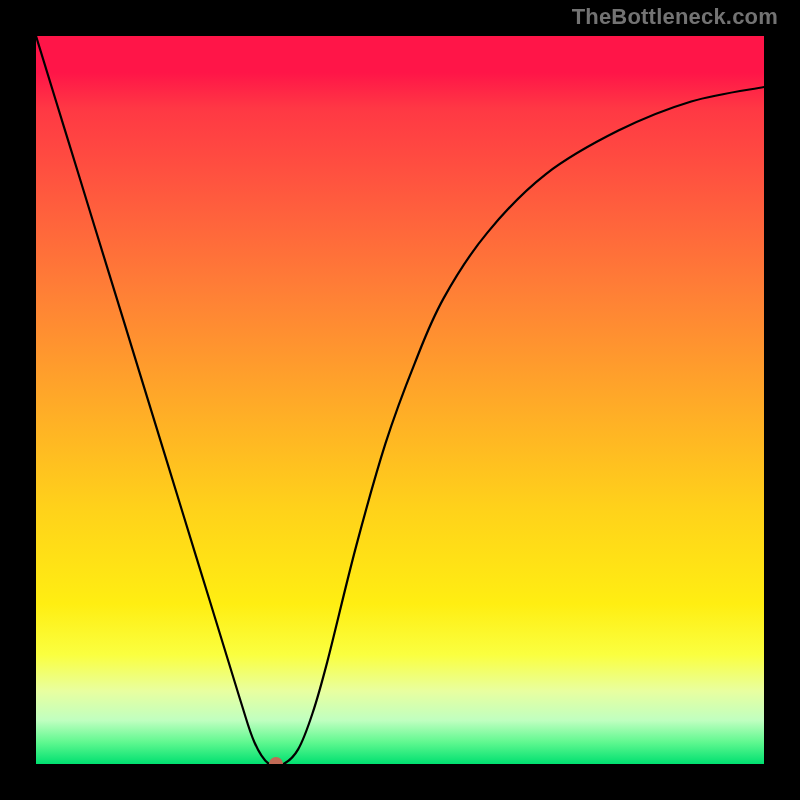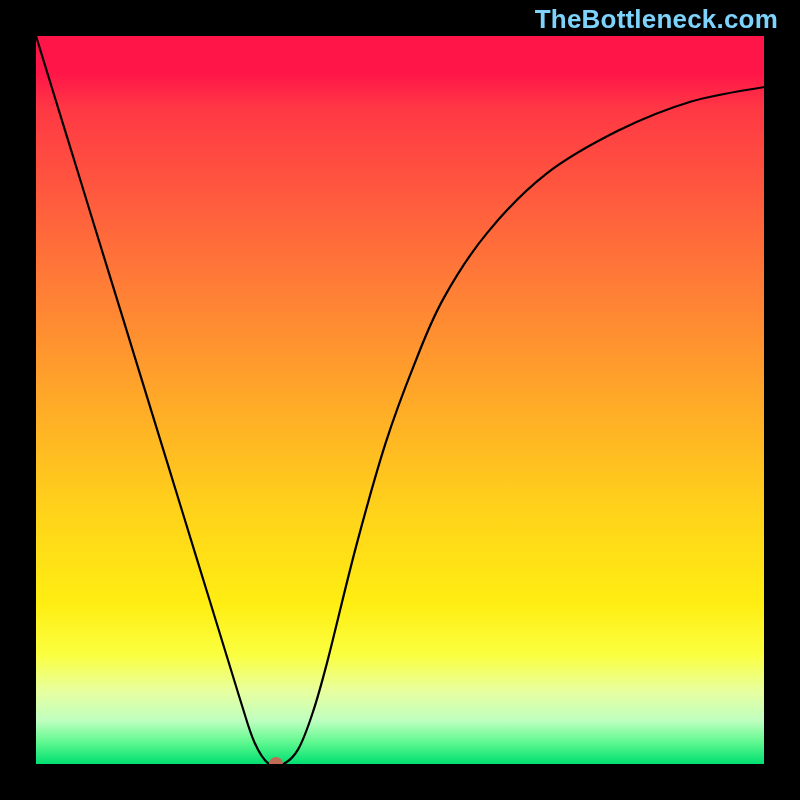--- a/index.html
+++ b/index.html
@@ -3,22 +3,22 @@
 <meta charset="utf-8">
 <style>
   * { margin: 0; padding: 0; box-sizing: border-box; }
   html, body { width: 800px; height: 800px; overflow: hidden; }
   body { background: #000; position: relative; font-family: Arial, sans-serif; }
   
   .watermark {
     position: absolute;
     top: 4px;
     right: 22px;
-    color: #7dd3fc;
-    font-size: 26px;
+    color: #737373;
+    font-size: 22px;
     font-weight: bold;
     z-index: 10;
     letter-spacing: 0.2px;
   }
   
   .plot-area {
     position: absolute;
     left: 36px;
     top: 36px;
     width: 728px;

